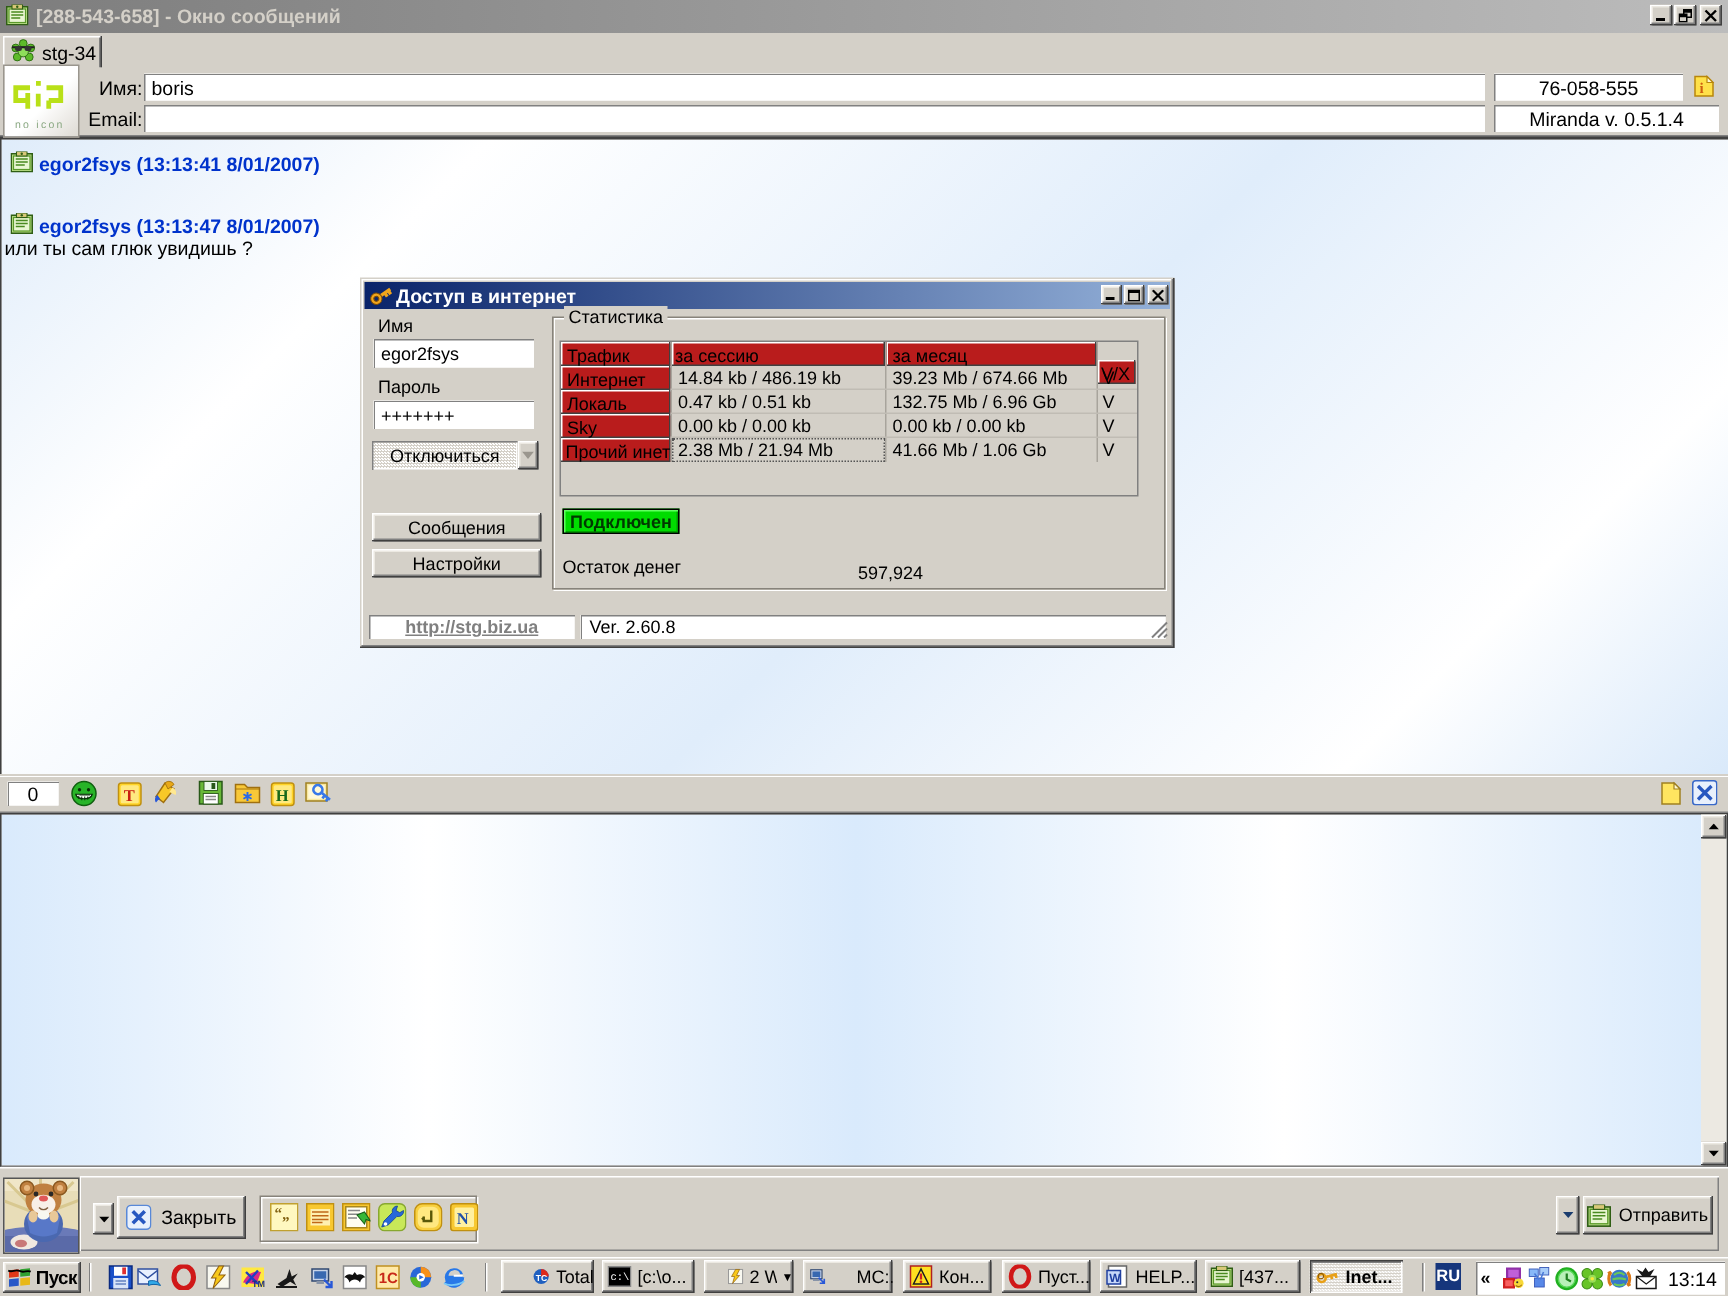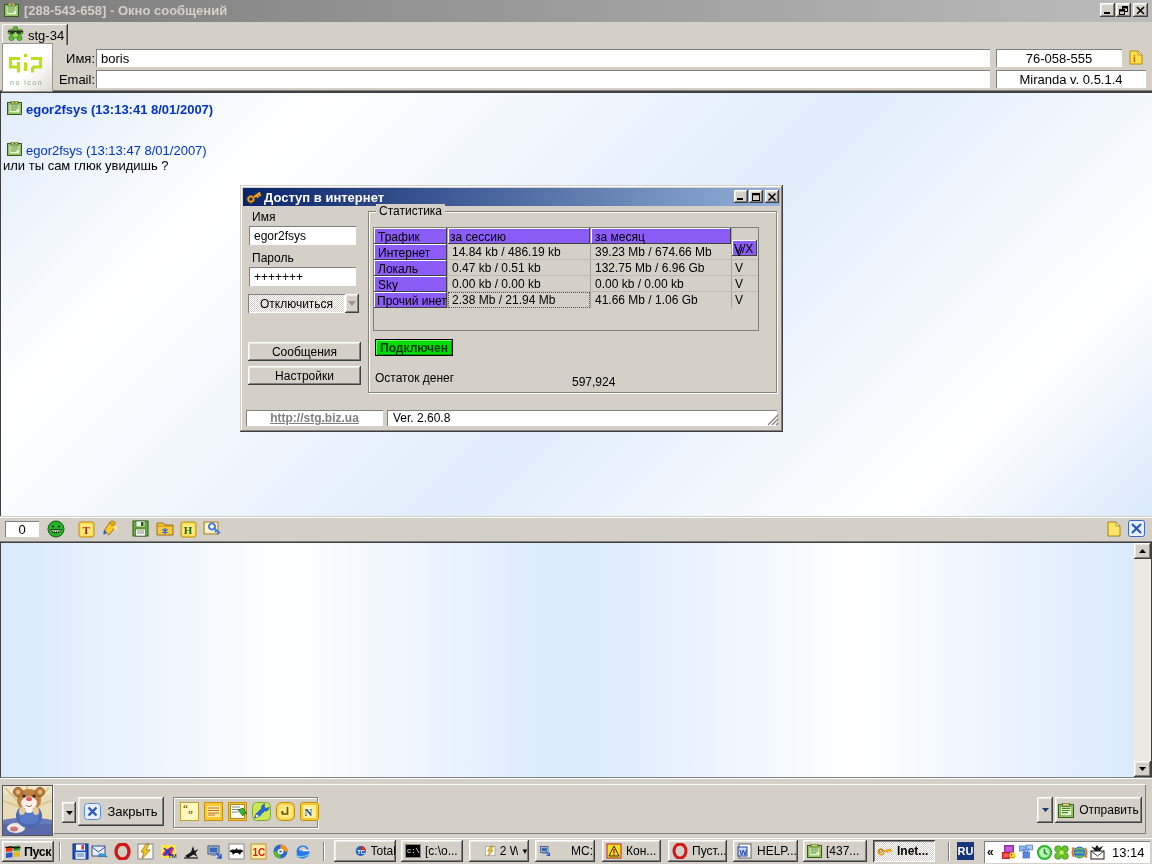--- a/index.html
+++ b/index.html
@@ -1,18 +1,18 @@
 <!DOCTYPE html>
 <html><head><meta charset="utf-8">
 <style>
 html,body{margin:0;padding:0}
 body{width:1152px;height:864px;position:relative;overflow:hidden;
   font-family:"Liberation Sans",sans-serif;background:#d4d0c8;font-size:13px;color:#000}
 .abs{position:absolute;white-space:nowrap}
-.raisedthin{box-shadow:inset -1px -1px #404040,inset 1px 1px #fff;background:#8b5cf6}
+.raisedthin{box-shadow:inset -1px -1px #404040,inset 1px 1px #fff;background:#b91c1c}
 .sunken{box-shadow:inset 1px 1px #808080,inset -1px -1px #fff;background:#ffffff}
 .etch{border:1px solid #87837b;box-shadow:1px 1px 0 #fff,inset 1px 1px 0 #fff}
 .btn{display:flex;align-items:center;justify-content:center;box-shadow:inset -1px -1px #404040,inset 1px 1px #fff,inset -2px -2px #808080,inset 2px 2px #ece9e2;background:#d4d0c8}
 .dither{background-image:repeating-conic-gradient(#fff 0 25%,#d4d0c8 0 50%);background-size:2px 2px}
 </style></head>
 <body>
 
 <div class="abs" id="titlebar" style="left:0;top:0;width:1152px;height:22px;background:linear-gradient(90deg,#7d7d7d,#bcbcbc)">
   <div class="abs" style="left:4px;top:3px;width:16px;height:16px" id="ticon"><svg width="15" height="14" viewBox="0 0 15 14">
         <rect x="0.5" y="1.5" width="14" height="12" fill="#b8dc86" stroke="#2f5e14"></rect>
@@ -99,21 +99,21 @@
         <circle cx="7.5" cy="1.5" r="0.8" fill="#2f5e14"></circle>
       </svg></div>
   <div class="abs" style="left:25px;top:9px;font-weight:bold;color:#0033cc;font-size:13px">egor2fsys (13:13:41 8/01/2007)</div>
   <div class="abs" style="left:6px;top:49px;width:15px;height:14px" id="mi2"><svg width="15" height="14" viewBox="0 0 15 14">
         <rect x="0.5" y="1.5" width="14" height="12" fill="#b8dc86" stroke="#2f5e14"></rect>
         <rect x="2" y="3" width="11" height="9" fill="#e9f6d2" stroke="#5a9a2a" stroke-width="0.8"></rect>
         <path d="M3.5 5h8M3.5 7h8M3.5 9h6" stroke="#4a8a20" stroke-width="1"></path>
         <rect x="4" y="0" width="7" height="3" fill="#d8c878" stroke="#2f5e14" stroke-width="0.7"></rect>
         <circle cx="7.5" cy="1.5" r="0.8" fill="#2f5e14"></circle>
       </svg></div>
-  <div class="abs" style="left:25px;top:50px;font-weight:normal;color:#0033cc;font-size:13px">egor2fsys (13:13:47 8/01/2007)</div>
+  <div class="abs" style="left:25px;top:50px;font-weight:bold;color:#0033cc;font-size:13px">egor2fsys (13:13:47 8/01/2007)</div>
   <div class="abs" style="left:2px;top:65px;font-size:13px">или ты сам глюк увидишь ?</div>
 </div>
 
 <div class="abs" id="dialog" style="left:240px;top:185px;width:543px;height:247px;background:#d4d0c8;font-size:12px;box-shadow:inset -1px -1px #404040,inset 1px 1px #d4d0c8,inset -2px -2px #808080,inset 2px 2px #fff">
   <div class="abs" style="left:3px;top:3px;width:537px;height:18px;background:linear-gradient(90deg,#0a246a,#94b1d9)">
     <div class="abs" style="left:3px;top:2px;width:16px;height:14px" id="keyicon"><svg width="16" height="14" viewBox="0 0 16 14">
           <g transform="rotate(-35 8 7)" stroke="#f2a61c" fill="none">
             <circle cx="4.2" cy="7" r="2.7" stroke-width="2.2"></circle>
             <path d="M7 7h8.5M11 7v3M13.8 7v3" stroke-width="2.2"></path>
           </g>

